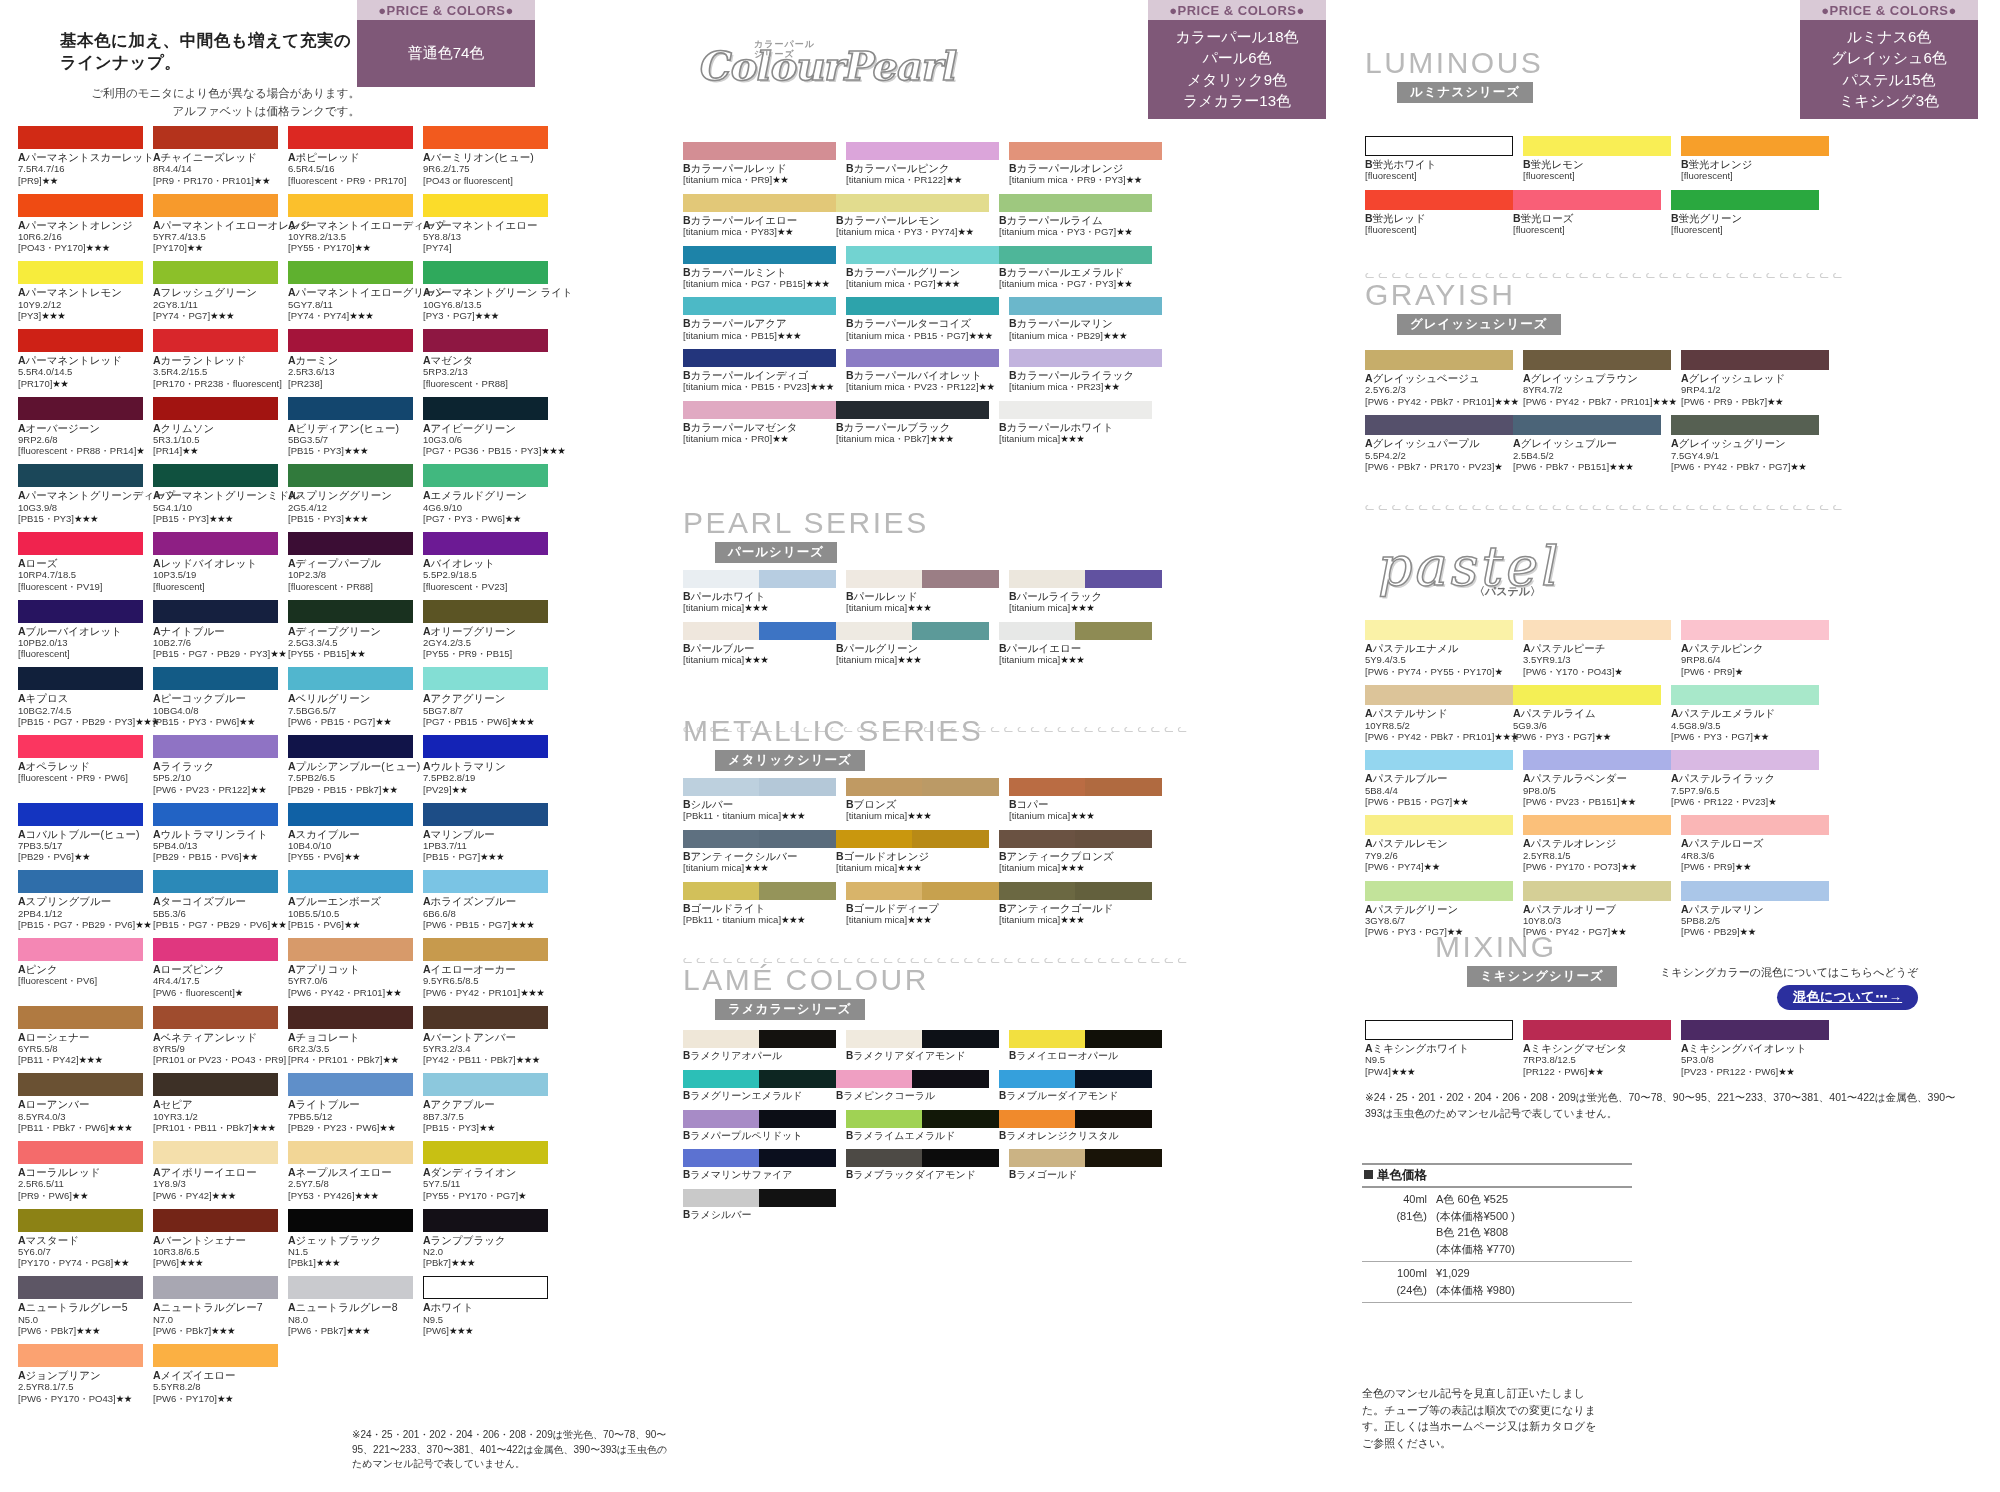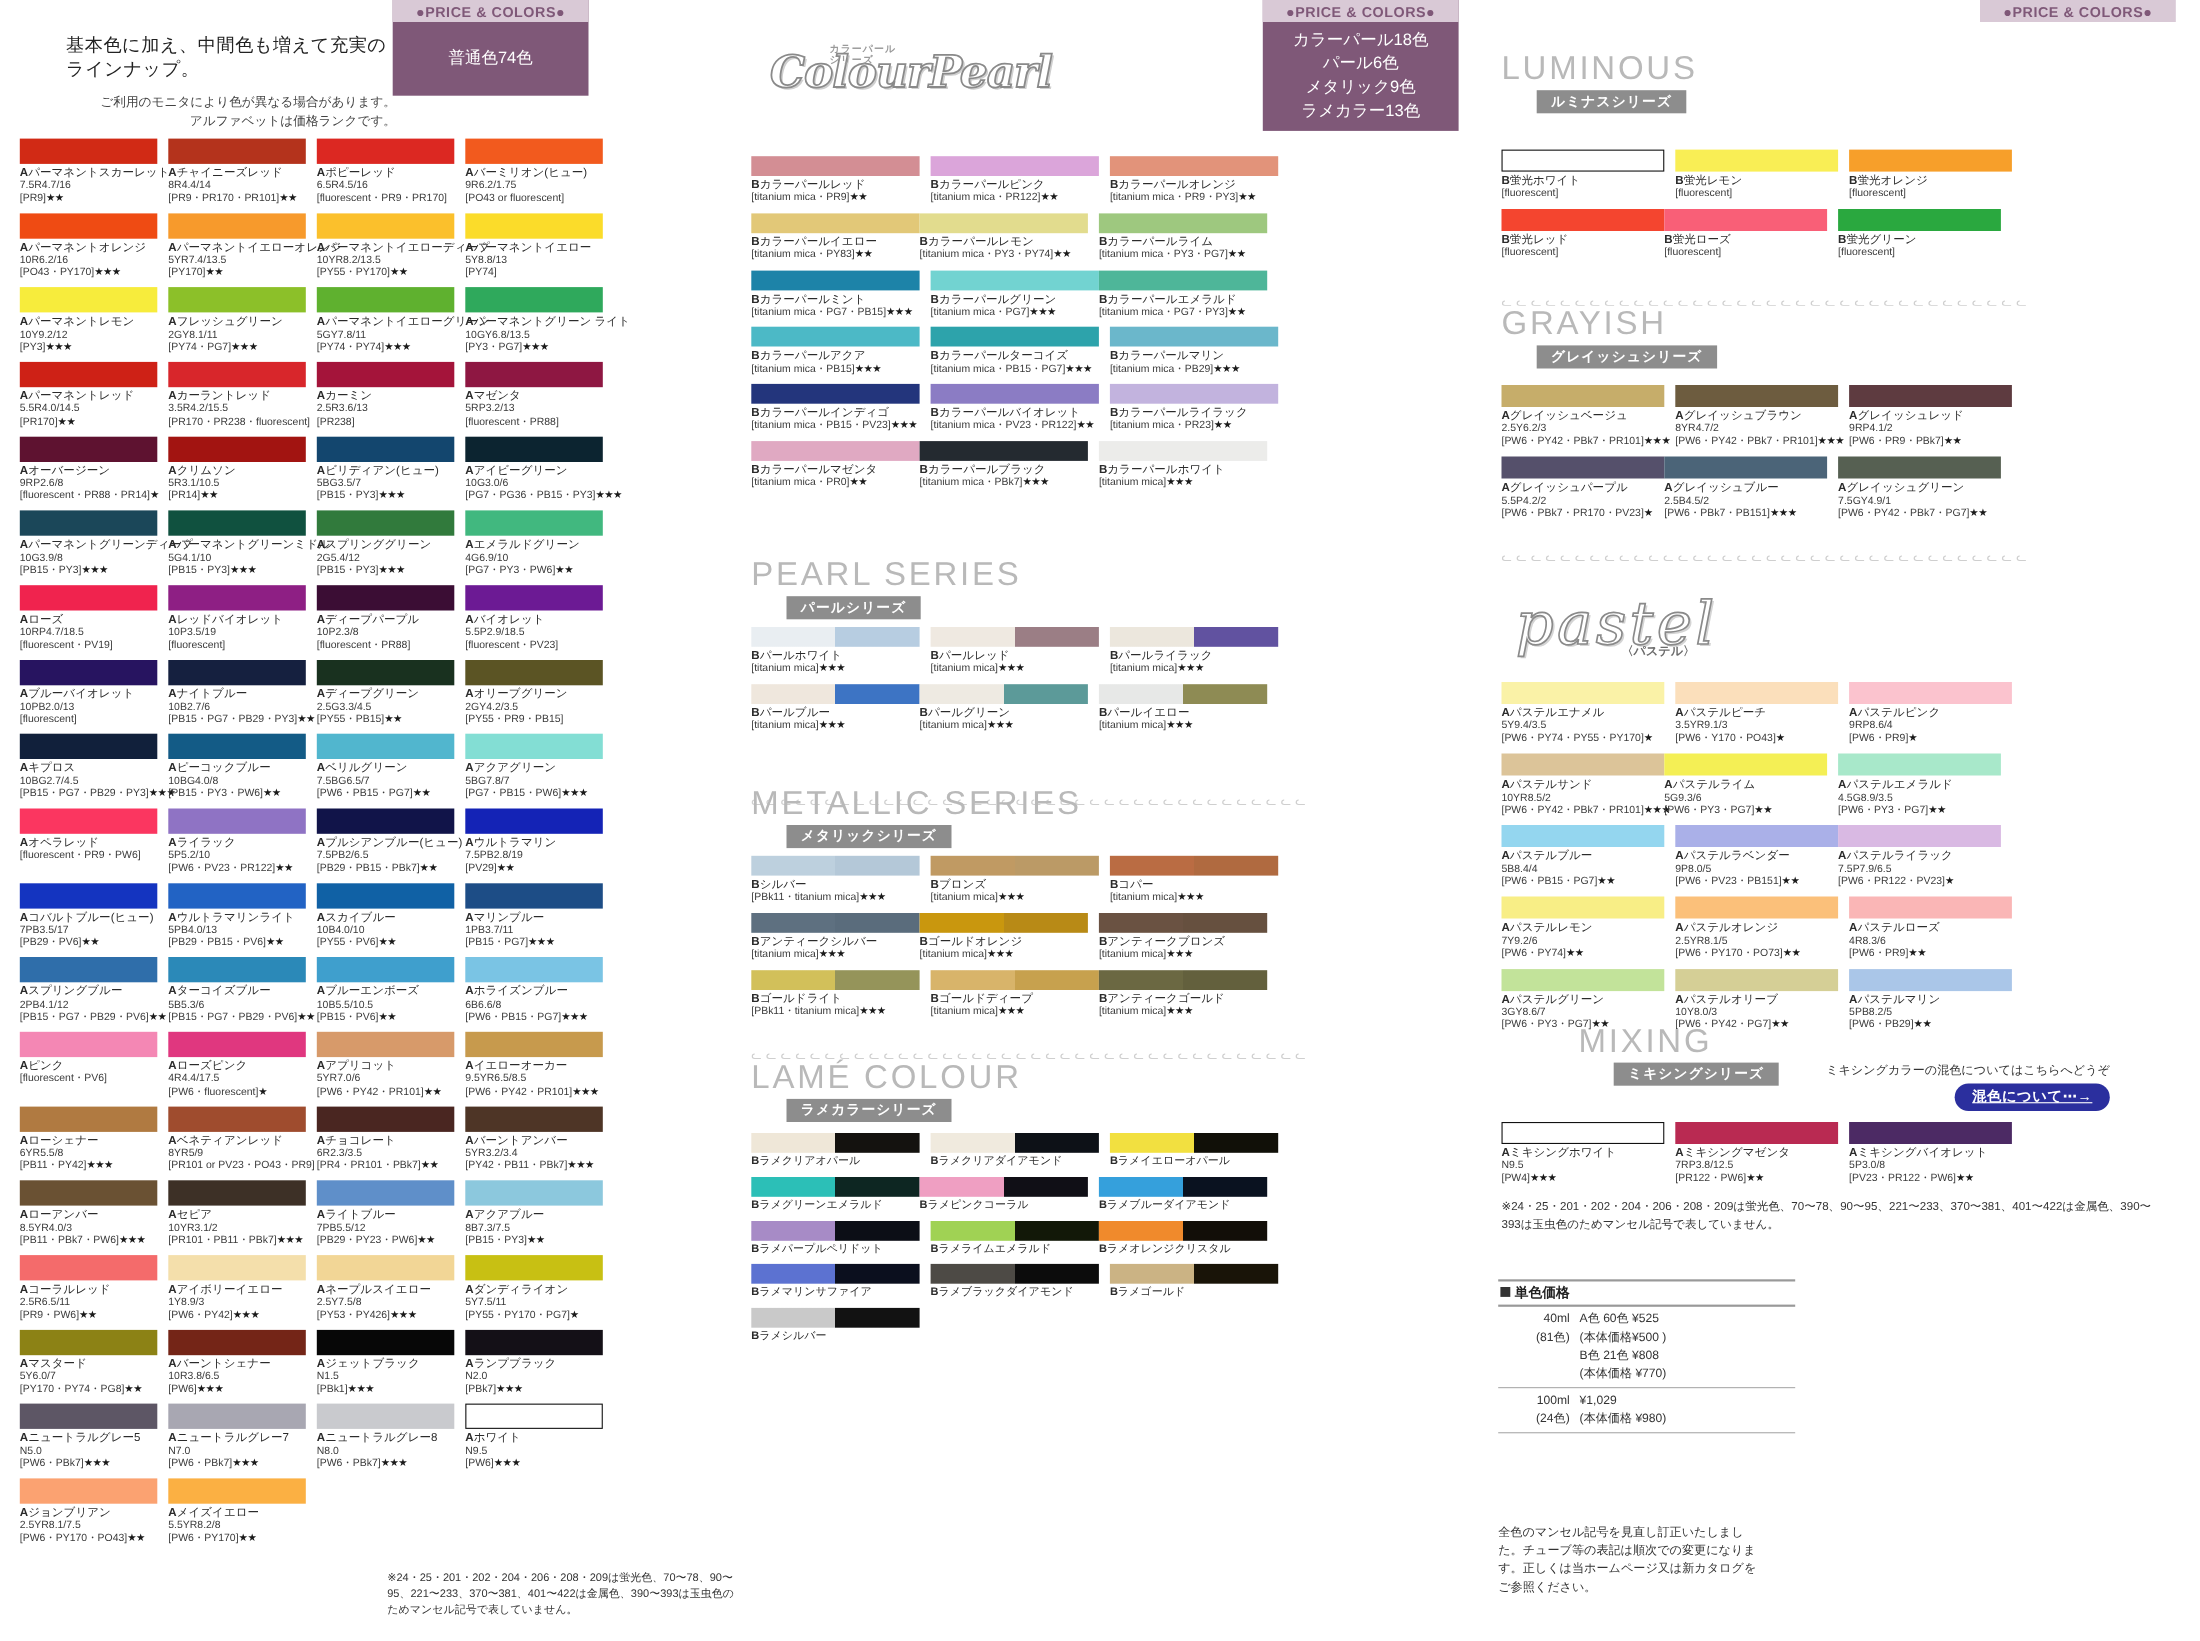--- a/index.html
+++ b/index.html
@@ -19,21 +19,21 @@
   .pc-box .pc-head {
     background:#d9c9d6; color:#7f5878; font-size:13px; font-weight:bold;
     letter-spacing:.5px; padding:3px 0 2px; white-space:nowrap;
   }
   .pc-box .pc-body { padding:6px 4px 8px; }
   .pc-box .pc-line { font-size:15px; line-height:1.42; white-space:nowrap; }
   .pc-box.tall .pc-body { padding-top:22px; padding-bottom:24px; }
 
   
   #intro { position:absolute; left:60px; top:30px; width:300px; }
-  #intro .t1 { font-size:16.5px; font-weight:normal; color:#222; letter-spacing:.5px; }
+  #intro .t1 { font-size:16.5px; font-weight:bold; color:#222; letter-spacing:.5px; }
   #intro .t2 { font-size:11.5px; margin-top:11px; text-align:right; line-height:1.55; color:#444; }
 
   
   .grid { position:absolute; display:flex; flex-wrap:wrap; }
   .sw { position:relative; }
   .sw .chip { height:23px; width:100%; }
   .sw .chip.outline { border:1.5px solid #111; }
   .sw .lbl { padding-top:2px; }
   .sw .nm { font-size:10.5px; line-height:1.18; color:#2b2b2b; white-space:nowrap; }
   .sw .nm b { font-weight:bold; }
@@ -154,20 +154,26 @@
   <div class="pc-body">
     <div class="pc-line">カラーパール18色</div>
     <div class="pc-line">パール6色</div>
     <div class="pc-line">メタリック9色</div>
     <div class="pc-line">ラメカラー13色</div>
   </div>
 </div>
 
 <div class="pc-box" id="pcbox2" style="left:1800px;top:0;">
   <div class="pc-head">●PRICE &amp; COLORS●</div>
+  <div class="pc-body">
+    <div class="pc-line">ルミナス6色</div>
+    <div class="pc-line">グレイッシュ6色</div>
+    <div class="pc-line">パステル15色</div>
+    <div class="pc-line">ミキシング3色</div>
+  </div>
 </div>
 
 <div class="grid" id="main-grid">
     <div class="sw">
       <div class="chip" style="background: rgb(209, 42, 21);"></div>
       <div class="lbl">
         <div class="nm"><b>A</b>パーマネントスカーレット</div>
         <div class="code">7.5R4.7/16</div>
         <div class="pig">[PR9]<span class="stars">★★</span></div>
       </div>

